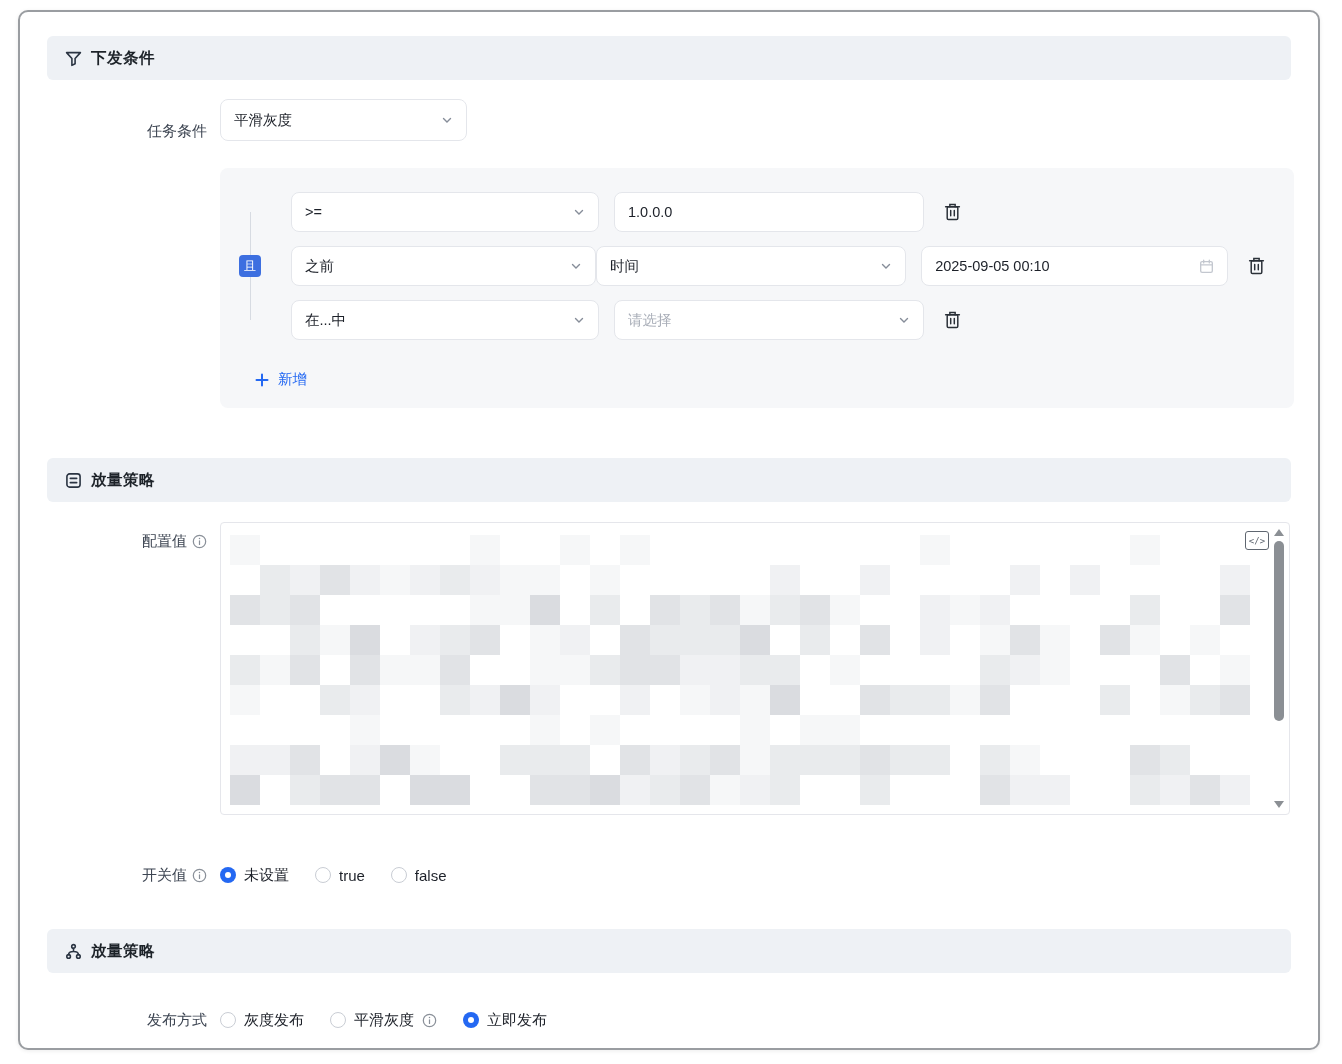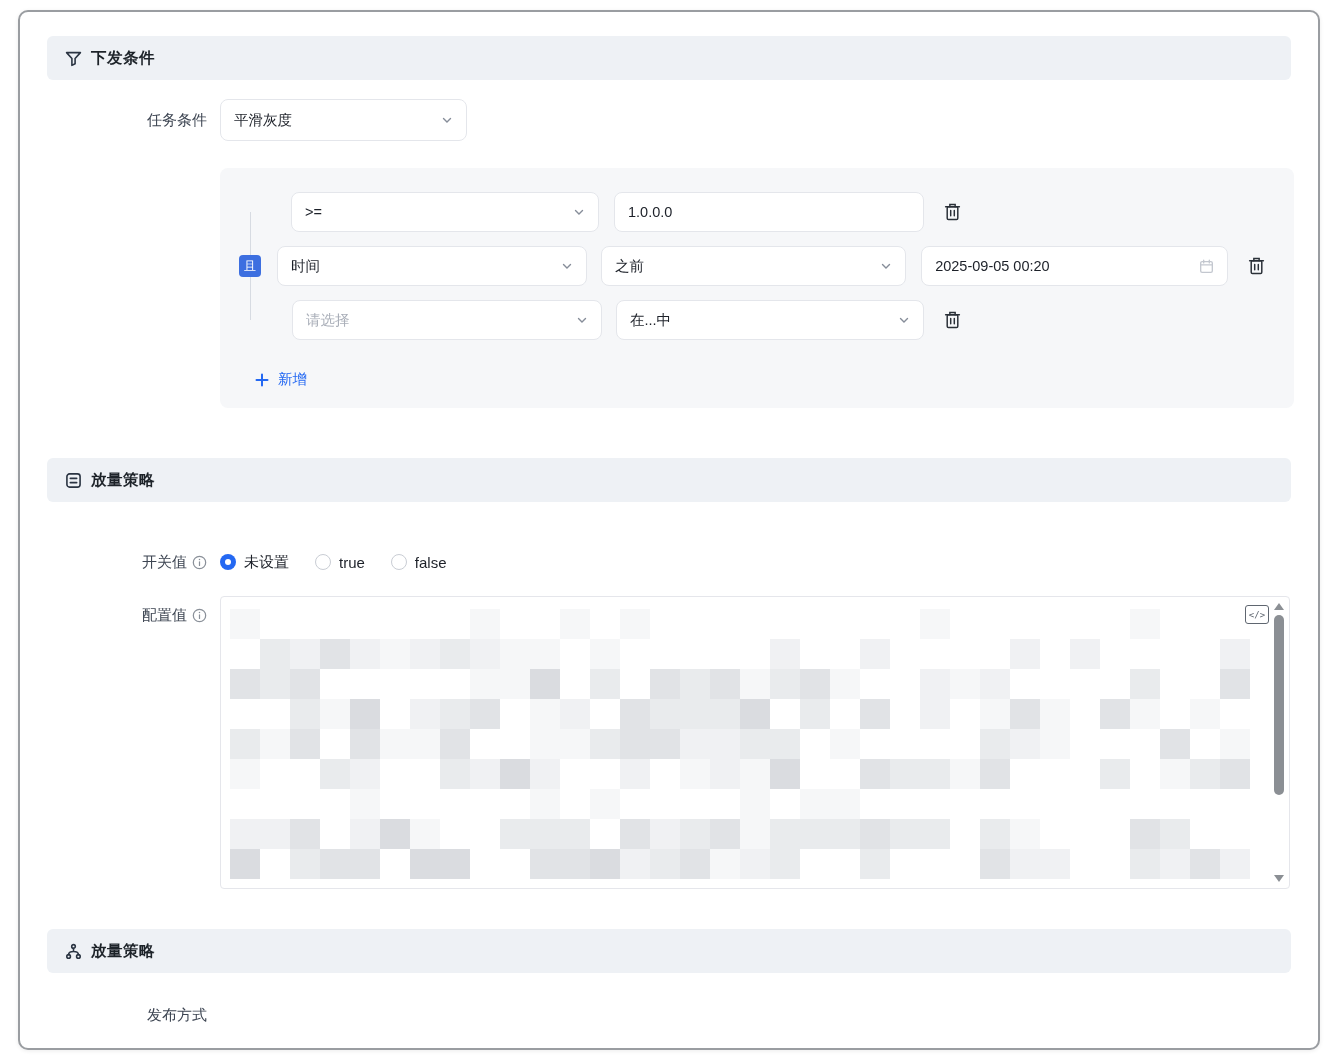--- a/index.html
+++ b/index.html
@@ -68,21 +68,21 @@
 
   <div class="section-header hdr1">
     <span>
       <svg width="17" height="17" viewBox="0 0 16 16" fill="none" stroke="#2a3442" stroke-width="1.5" stroke-linejoin="round" stroke-linecap="round">
         <path d="M1.5 2.5h13l-5 5.5v5l-3 1.5v-6.5z"></path>
       </svg>
     </span>
     <span class="title">下发条件</span>
   </div>
 
-  <div class="form-row" style="margin-top:19px;align-items:center;">
+  <div class="form-row" style="margin-top:19px;align-items:flex-end;">
     <div class="form-label">任务条件</div>
     <div class="form-content">
       <div class="select" style="width:247px;height:42px;">
         <span>平滑灰度</span>
         <span class="chev">
           <svg width="12" height="12" viewBox="0 0 12 12" fill="none" stroke="#868d99" stroke-width="1.4" stroke-linecap="round">
               <path d="M2.5 4.5 6 8l3.5-3.5"></path>
             </svg>
         </span>
       </div>
@@ -111,67 +111,67 @@
           <path d="M1.5 3.5h13"></path>
             <path d="M5.5 3.5v-2h5v2"></path>
             <rect x="3" y="3.5" width="10" height="12" rx="1.2"></rect>
             <path d="M6.3 7v5M9.7 7v5"></path>
         </svg>
       </div>
     </div>
 
     
     <div class="cond-row">
+      <div class="select f2">
+        <span>之前</span>
+        <span class="chev">
+            <svg width="12" height="12" viewBox="0 0 12 12" fill="none" stroke="#868d99" stroke-width="1.4" stroke-linecap="round">
+              <path d="M2.5 4.5 6 8l3.5-3.5"></path>
+            </svg>
+          </span>
+      </div>
       <div class="select f1">
         <span>时间</span>
         <span class="chev">
             <svg width="12" height="12" viewBox="0 0 12 12" fill="none" stroke="#868d99" stroke-width="1.4" stroke-linecap="round">
               <path d="M2.5 4.5 6 8l3.5-3.5"></path>
             </svg>
           </span>
       </div>
-      <div class="select f2">
-        <span>之前</span>
-        <span class="chev">
-            <svg width="12" height="12" viewBox="0 0 12 12" fill="none" stroke="#868d99" stroke-width="1.4" stroke-linecap="round">
-              <path d="M2.5 4.5 6 8l3.5-3.5"></path>
-            </svg>
-          </span>
-      </div>
       <div class="input f3">
-        <span>2025-09-05 00:20</span>
+        <span>2025-09-05 00:10</span>
         <span class="chev">
           <svg width="15" height="15" viewBox="0 0 16 16" fill="none" stroke="#c3c7cf" stroke-width="1.4" stroke-linecap="round">
             <rect x="1.8" y="2.8" width="12.4" height="11.4" rx="1.5"></rect>
               <path d="M5 1.2v3M11 1.2v3M1.8 6.2h12.4"></path>
           </svg>
         </span>
       </div>
       <div class="row-del">
         <svg width="17" height="18" viewBox="0 0 16 17" fill="none" stroke="#2a3038" stroke-width="1.4" stroke-linecap="round">
           <path d="M1.5 3.5h13"></path>
             <path d="M5.5 3.5v-2h5v2"></path>
             <rect x="3" y="3.5" width="10" height="12" rx="1.2"></rect>
             <path d="M6.3 7v5M9.7 7v5"></path>
         </svg>
       </div>
     </div>
 
     
     <div class="cond-row">
-      <div class="select f3">
-        <span class="placeholder">请选择</span>
+      <div class="select f2">
+        <span>在...中</span>
         <span class="chev">
             <svg width="12" height="12" viewBox="0 0 12 12" fill="none" stroke="#868d99" stroke-width="1.4" stroke-linecap="round">
               <path d="M2.5 4.5 6 8l3.5-3.5"></path>
             </svg>
           </span>
       </div>
-      <div class="select f2">
-        <span>在...中</span>
+      <div class="select f3">
+        <span class="placeholder">请选择</span>
         <span class="chev">
             <svg width="12" height="12" viewBox="0 0 12 12" fill="none" stroke="#868d99" stroke-width="1.4" stroke-linecap="round">
               <path d="M2.5 4.5 6 8l3.5-3.5"></path>
             </svg>
           </span>
       </div>
       <div class="row-del">
         <svg width="17" height="18" viewBox="0 0 16 17" fill="none" stroke="#2a3038" stroke-width="1.4" stroke-linecap="round">
           <path d="M1.5 3.5h13"></path>
             <path d="M5.5 3.5v-2h5v2"></path>
@@ -192,20 +192,351 @@
   </div>
 
   <div class="section-header hdr2">
     <span>
       <svg width="17" height="17" viewBox="0 0 16 16" fill="none" stroke="#2a3442" stroke-width="1.5" stroke-linecap="round">
         <rect x="1.8" y="1.8" width="12.4" height="12.4" rx="2.5"></rect>
           <path d="M5 6h6M5 10h6"></path>
       </svg>
     </span>
     <span class="title">放量策略</span>
+  </div>
+
+  <div class="form-row gap-editor">
+    <div class="form-label" style="padding-top:10px;">
+      <span>配置值</span>
+      <span class="info-icon">
+        <svg width="15" height="15" viewBox="0 0 16 16" fill="none" stroke="#8a9099" stroke-width="1.3">
+            <circle cx="8" cy="8" r="6.6"></circle>
+            <path d="M8 7.2v4" stroke-linecap="round"></path>
+            <circle cx="8" cy="4.9" r="0.8" fill="#8a9099" stroke="none"></circle>
+          </svg>
+      </span>
+    </div>
+    <div class="form-content">
+      <div class="editor">
+        <div class="mosaic">
+            <div style="background: rgb(246, 247, 248);"></div>
+            <div style="background: rgb(255, 255, 255);"></div>
+            <div style="background: rgb(255, 255, 255);"></div>
+            <div style="background: rgb(255, 255, 255);"></div>
+            <div style="background: rgb(255, 255, 255);"></div>
+            <div style="background: rgb(255, 255, 255);"></div>
+            <div style="background: rgb(255, 255, 255);"></div>
+            <div style="background: rgb(255, 255, 255);"></div>
+            <div style="background: rgb(246, 247, 248);"></div>
+            <div style="background: rgb(255, 255, 255);"></div>
+            <div style="background: rgb(255, 255, 255);"></div>
+            <div style="background: rgb(246, 247, 248);"></div>
+            <div style="background: rgb(255, 255, 255);"></div>
+            <div style="background: rgb(246, 247, 248);"></div>
+            <div style="background: rgb(255, 255, 255);"></div>
+            <div style="background: rgb(255, 255, 255);"></div>
+            <div style="background: rgb(255, 255, 255);"></div>
+            <div style="background: rgb(255, 255, 255);"></div>
+            <div style="background: rgb(255, 255, 255);"></div>
+            <div style="background: rgb(255, 255, 255);"></div>
+            <div style="background: rgb(255, 255, 255);"></div>
+            <div style="background: rgb(255, 255, 255);"></div>
+            <div style="background: rgb(255, 255, 255);"></div>
+            <div style="background: rgb(246, 247, 248);"></div>
+            <div style="background: rgb(255, 255, 255);"></div>
+            <div style="background: rgb(255, 255, 255);"></div>
+            <div style="background: rgb(255, 255, 255);"></div>
+            <div style="background: rgb(255, 255, 255);"></div>
+            <div style="background: rgb(255, 255, 255);"></div>
+            <div style="background: rgb(255, 255, 255);"></div>
+            <div style="background: rgb(246, 247, 248);"></div>
+            <div style="background: rgb(255, 255, 255);"></div>
+            <div style="background: rgb(255, 255, 255);"></div>
+            <div style="background: rgb(255, 255, 255);"></div>
+            <div style="background: rgb(255, 255, 255);"></div>
+            <div style="background: rgb(233, 235, 237);"></div>
+            <div style="background: rgb(240, 241, 243);"></div>
+            <div style="background: rgb(225, 227, 230);"></div>
+            <div style="background: rgb(240, 241, 243);"></div>
+            <div style="background: rgb(246, 247, 248);"></div>
+            <div style="background: rgb(240, 241, 243);"></div>
+            <div style="background: rgb(233, 235, 237);"></div>
+            <div style="background: rgb(240, 241, 243);"></div>
+            <div style="background: rgb(246, 247, 248);"></div>
+            <div style="background: rgb(246, 247, 248);"></div>
+            <div style="background: rgb(255, 255, 255);"></div>
+            <div style="background: rgb(246, 247, 248);"></div>
+            <div style="background: rgb(255, 255, 255);"></div>
+            <div style="background: rgb(255, 255, 255);"></div>
+            <div style="background: rgb(255, 255, 255);"></div>
+            <div style="background: rgb(255, 255, 255);"></div>
+            <div style="background: rgb(255, 255, 255);"></div>
+            <div style="background: rgb(240, 241, 243);"></div>
+            <div style="background: rgb(255, 255, 255);"></div>
+            <div style="background: rgb(255, 255, 255);"></div>
+            <div style="background: rgb(240, 241, 243);"></div>
+            <div style="background: rgb(255, 255, 255);"></div>
+            <div style="background: rgb(255, 255, 255);"></div>
+            <div style="background: rgb(255, 255, 255);"></div>
+            <div style="background: rgb(255, 255, 255);"></div>
+            <div style="background: rgb(240, 241, 243);"></div>
+            <div style="background: rgb(255, 255, 255);"></div>
+            <div style="background: rgb(240, 241, 243);"></div>
+            <div style="background: rgb(255, 255, 255);"></div>
+            <div style="background: rgb(255, 255, 255);"></div>
+            <div style="background: rgb(255, 255, 255);"></div>
+            <div style="background: rgb(255, 255, 255);"></div>
+            <div style="background: rgb(240, 241, 243);"></div>
+            <div style="background: rgb(225, 227, 230);"></div>
+            <div style="background: rgb(233, 235, 237);"></div>
+            <div style="background: rgb(225, 227, 230);"></div>
+            <div style="background: rgb(255, 255, 255);"></div>
+            <div style="background: rgb(255, 255, 255);"></div>
+            <div style="background: rgb(255, 255, 255);"></div>
+            <div style="background: rgb(255, 255, 255);"></div>
+            <div style="background: rgb(255, 255, 255);"></div>
+            <div style="background: rgb(246, 247, 248);"></div>
+            <div style="background: rgb(246, 247, 248);"></div>
+            <div style="background: rgb(218, 220, 224);"></div>
+            <div style="background: rgb(255, 255, 255);"></div>
+            <div style="background: rgb(233, 235, 237);"></div>
+            <div style="background: rgb(255, 255, 255);"></div>
+            <div style="background: rgb(225, 227, 230);"></div>
+            <div style="background: rgb(233, 235, 237);"></div>
+            <div style="background: rgb(225, 227, 230);"></div>
+            <div style="background: rgb(246, 247, 248);"></div>
+            <div style="background: rgb(233, 235, 237);"></div>
+            <div style="background: rgb(225, 227, 230);"></div>
+            <div style="background: rgb(246, 247, 248);"></div>
+            <div style="background: rgb(255, 255, 255);"></div>
+            <div style="background: rgb(255, 255, 255);"></div>
+            <div style="background: rgb(240, 241, 243);"></div>
+            <div style="background: rgb(246, 247, 248);"></div>
+            <div style="background: rgb(240, 241, 243);"></div>
+            <div style="background: rgb(255, 255, 255);"></div>
+            <div style="background: rgb(255, 255, 255);"></div>
+            <div style="background: rgb(255, 255, 255);"></div>
+            <div style="background: rgb(255, 255, 255);"></div>
+            <div style="background: rgb(233, 235, 237);"></div>
+            <div style="background: rgb(255, 255, 255);"></div>
+            <div style="background: rgb(255, 255, 255);"></div>
+            <div style="background: rgb(225, 227, 230);"></div>
+            <div style="background: rgb(255, 255, 255);"></div>
+            <div style="background: rgb(255, 255, 255);"></div>
+            <div style="background: rgb(233, 235, 237);"></div>
+            <div style="background: rgb(246, 247, 248);"></div>
+            <div style="background: rgb(218, 220, 224);"></div>
+            <div style="background: rgb(255, 255, 255);"></div>
+            <div style="background: rgb(240, 241, 243);"></div>
+            <div style="background: rgb(233, 235, 237);"></div>
+            <div style="background: rgb(225, 227, 230);"></div>
+            <div style="background: rgb(255, 255, 255);"></div>
+            <div style="background: rgb(246, 247, 248);"></div>
+            <div style="background: rgb(240, 241, 243);"></div>
+            <div style="background: rgb(255, 255, 255);"></div>
+            <div style="background: rgb(225, 227, 230);"></div>
+            <div style="background: rgb(233, 235, 237);"></div>
+            <div style="background: rgb(233, 235, 237);"></div>
+            <div style="background: rgb(233, 235, 237);"></div>
+            <div style="background: rgb(218, 220, 224);"></div>
+            <div style="background: rgb(255, 255, 255);"></div>
+            <div style="background: rgb(233, 235, 237);"></div>
+            <div style="background: rgb(255, 255, 255);"></div>
+            <div style="background: rgb(225, 227, 230);"></div>
+            <div style="background: rgb(255, 255, 255);"></div>
+            <div style="background: rgb(240, 241, 243);"></div>
+            <div style="background: rgb(255, 255, 255);"></div>
+            <div style="background: rgb(246, 247, 248);"></div>
+            <div style="background: rgb(225, 227, 230);"></div>
+            <div style="background: rgb(246, 247, 248);"></div>
+            <div style="background: rgb(255, 255, 255);"></div>
+            <div style="background: rgb(225, 227, 230);"></div>
+            <div style="background: rgb(246, 247, 248);"></div>
+            <div style="background: rgb(255, 255, 255);"></div>
+            <div style="background: rgb(246, 247, 248);"></div>
+            <div style="background: rgb(255, 255, 255);"></div>
+            <div style="background: rgb(233, 235, 237);"></div>
+            <div style="background: rgb(246, 247, 248);"></div>
+            <div style="background: rgb(225, 227, 230);"></div>
+            <div style="background: rgb(255, 255, 255);"></div>
+            <div style="background: rgb(225, 227, 230);"></div>
+            <div style="background: rgb(246, 247, 248);"></div>
+            <div style="background: rgb(246, 247, 248);"></div>
+            <div style="background: rgb(225, 227, 230);"></div>
+            <div style="background: rgb(255, 255, 255);"></div>
+            <div style="background: rgb(255, 255, 255);"></div>
+            <div style="background: rgb(246, 247, 248);"></div>
+            <div style="background: rgb(246, 247, 248);"></div>
+            <div style="background: rgb(233, 235, 237);"></div>
+            <div style="background: rgb(225, 227, 230);"></div>
+            <div style="background: rgb(225, 227, 230);"></div>
+            <div style="background: rgb(240, 241, 243);"></div>
+            <div style="background: rgb(240, 241, 243);"></div>
+            <div style="background: rgb(233, 235, 237);"></div>
+            <div style="background: rgb(233, 235, 237);"></div>
+            <div style="background: rgb(255, 255, 255);"></div>
+            <div style="background: rgb(246, 247, 248);"></div>
+            <div style="background: rgb(255, 255, 255);"></div>
+            <div style="background: rgb(255, 255, 255);"></div>
+            <div style="background: rgb(255, 255, 255);"></div>
+            <div style="background: rgb(255, 255, 255);"></div>
+            <div style="background: rgb(233, 235, 237);"></div>
+            <div style="background: rgb(240, 241, 243);"></div>
+            <div style="background: rgb(246, 247, 248);"></div>
+            <div style="background: rgb(255, 255, 255);"></div>
+            <div style="background: rgb(255, 255, 255);"></div>
+            <div style="background: rgb(255, 255, 255);"></div>
+            <div style="background: rgb(225, 227, 230);"></div>
+            <div style="background: rgb(255, 255, 255);"></div>
+            <div style="background: rgb(246, 247, 248);"></div>
+            <div style="background: rgb(246, 247, 248);"></div>
+            <div style="background: rgb(255, 255, 255);"></div>
+            <div style="background: rgb(255, 255, 255);"></div>
+            <div style="background: rgb(233, 235, 237);"></div>
+            <div style="background: rgb(240, 241, 243);"></div>
+            <div style="background: rgb(255, 255, 255);"></div>
+            <div style="background: rgb(255, 255, 255);"></div>
+            <div style="background: rgb(233, 235, 237);"></div>
+            <div style="background: rgb(240, 241, 243);"></div>
+            <div style="background: rgb(218, 220, 224);"></div>
+            <div style="background: rgb(240, 241, 243);"></div>
+            <div style="background: rgb(255, 255, 255);"></div>
+            <div style="background: rgb(255, 255, 255);"></div>
+            <div style="background: rgb(240, 241, 243);"></div>
+            <div style="background: rgb(255, 255, 255);"></div>
+            <div style="background: rgb(246, 247, 248);"></div>
+            <div style="background: rgb(240, 241, 243);"></div>
+            <div style="background: rgb(246, 247, 248);"></div>
+            <div style="background: rgb(218, 220, 224);"></div>
+            <div style="background: rgb(255, 255, 255);"></div>
+            <div style="background: rgb(255, 255, 255);"></div>
+            <div style="background: rgb(225, 227, 230);"></div>
+            <div style="background: rgb(233, 235, 237);"></div>
+            <div style="background: rgb(233, 235, 237);"></div>
+            <div style="background: rgb(246, 247, 248);"></div>
+            <div style="background: rgb(225, 227, 230);"></div>
+            <div style="background: rgb(255, 255, 255);"></div>
+            <div style="background: rgb(255, 255, 255);"></div>
+            <div style="background: rgb(255, 255, 255);"></div>
+            <div style="background: rgb(233, 235, 237);"></div>
+            <div style="background: rgb(255, 255, 255);"></div>
+            <div style="background: rgb(246, 247, 248);"></div>
+            <div style="background: rgb(233, 235, 237);"></div>
+            <div style="background: rgb(225, 227, 230);"></div>
+            <div style="background: rgb(255, 255, 255);"></div>
+            <div style="background: rgb(255, 255, 255);"></div>
+            <div style="background: rgb(255, 255, 255);"></div>
+            <div style="background: rgb(255, 255, 255);"></div>
+            <div style="background: rgb(246, 247, 248);"></div>
+            <div style="background: rgb(255, 255, 255);"></div>
+            <div style="background: rgb(255, 255, 255);"></div>
+            <div style="background: rgb(255, 255, 255);"></div>
+            <div style="background: rgb(255, 255, 255);"></div>
+            <div style="background: rgb(255, 255, 255);"></div>
+            <div style="background: rgb(246, 247, 248);"></div>
+            <div style="background: rgb(255, 255, 255);"></div>
+            <div style="background: rgb(246, 247, 248);"></div>
+            <div style="background: rgb(255, 255, 255);"></div>
+            <div style="background: rgb(255, 255, 255);"></div>
+            <div style="background: rgb(255, 255, 255);"></div>
+            <div style="background: rgb(255, 255, 255);"></div>
+            <div style="background: rgb(246, 247, 248);"></div>
+            <div style="background: rgb(255, 255, 255);"></div>
+            <div style="background: rgb(246, 247, 248);"></div>
+            <div style="background: rgb(246, 247, 248);"></div>
+            <div style="background: rgb(255, 255, 255);"></div>
+            <div style="background: rgb(255, 255, 255);"></div>
+            <div style="background: rgb(255, 255, 255);"></div>
+            <div style="background: rgb(255, 255, 255);"></div>
+            <div style="background: rgb(255, 255, 255);"></div>
+            <div style="background: rgb(255, 255, 255);"></div>
+            <div style="background: rgb(255, 255, 255);"></div>
+            <div style="background: rgb(255, 255, 255);"></div>
+            <div style="background: rgb(255, 255, 255);"></div>
+            <div style="background: rgb(255, 255, 255);"></div>
+            <div style="background: rgb(255, 255, 255);"></div>
+            <div style="background: rgb(255, 255, 255);"></div>
+            <div style="background: rgb(255, 255, 255);"></div>
+            <div style="background: rgb(240, 241, 243);"></div>
+            <div style="background: rgb(240, 241, 243);"></div>
+            <div style="background: rgb(225, 227, 230);"></div>
+            <div style="background: rgb(255, 255, 255);"></div>
+            <div style="background: rgb(240, 241, 243);"></div>
+            <div style="background: rgb(218, 220, 224);"></div>
+            <div style="background: rgb(246, 247, 248);"></div>
+            <div style="background: rgb(255, 255, 255);"></div>
+            <div style="background: rgb(255, 255, 255);"></div>
+            <div style="background: rgb(233, 235, 237);"></div>
+            <div style="background: rgb(233, 235, 237);"></div>
+            <div style="background: rgb(233, 235, 237);"></div>
+            <div style="background: rgb(255, 255, 255);"></div>
+            <div style="background: rgb(225, 227, 230);"></div>
+            <div style="background: rgb(240, 241, 243);"></div>
+            <div style="background: rgb(233, 235, 237);"></div>
+            <div style="background: rgb(225, 227, 230);"></div>
+            <div style="background: rgb(246, 247, 248);"></div>
+            <div style="background: rgb(233, 235, 237);"></div>
+            <div style="background: rgb(233, 235, 237);"></div>
+            <div style="background: rgb(233, 235, 237);"></div>
+            <div style="background: rgb(225, 227, 230);"></div>
+            <div style="background: rgb(233, 235, 237);"></div>
+            <div style="background: rgb(233, 235, 237);"></div>
+            <div style="background: rgb(255, 255, 255);"></div>
+            <div style="background: rgb(233, 235, 237);"></div>
+            <div style="background: rgb(246, 247, 248);"></div>
+            <div style="background: rgb(255, 255, 255);"></div>
+            <div style="background: rgb(255, 255, 255);"></div>
+            <div style="background: rgb(255, 255, 255);"></div>
+            <div style="background: rgb(225, 227, 230);"></div>
+            <div style="background: rgb(233, 235, 237);"></div>
+            <div style="background: rgb(255, 255, 255);"></div>
+            <div style="background: rgb(255, 255, 255);"></div>
+            <div style="background: rgb(218, 220, 224);"></div>
+            <div style="background: rgb(255, 255, 255);"></div>
+            <div style="background: rgb(233, 235, 237);"></div>
+            <div style="background: rgb(225, 227, 230);"></div>
+            <div style="background: rgb(225, 227, 230);"></div>
+            <div style="background: rgb(255, 255, 255);"></div>
+            <div style="background: rgb(218, 220, 224);"></div>
+            <div style="background: rgb(218, 220, 224);"></div>
+            <div style="background: rgb(255, 255, 255);"></div>
+            <div style="background: rgb(255, 255, 255);"></div>
+            <div style="background: rgb(225, 227, 230);"></div>
+            <div style="background: rgb(225, 227, 230);"></div>
+            <div style="background: rgb(218, 220, 224);"></div>
+            <div style="background: rgb(240, 241, 243);"></div>
+            <div style="background: rgb(233, 235, 237);"></div>
+            <div style="background: rgb(225, 227, 230);"></div>
+            <div style="background: rgb(246, 247, 248);"></div>
+            <div style="background: rgb(240, 241, 243);"></div>
+            <div style="background: rgb(233, 235, 237);"></div>
+            <div style="background: rgb(255, 255, 255);"></div>
+            <div style="background: rgb(255, 255, 255);"></div>
+            <div style="background: rgb(233, 235, 237);"></div>
+            <div style="background: rgb(255, 255, 255);"></div>
+            <div style="background: rgb(255, 255, 255);"></div>
+            <div style="background: rgb(255, 255, 255);"></div>
+            <div style="background: rgb(225, 227, 230);"></div>
+            <div style="background: rgb(240, 241, 243);"></div>
+            <div style="background: rgb(240, 241, 243);"></div>
+            <div style="background: rgb(255, 255, 255);"></div>
+            <div style="background: rgb(255, 255, 255);"></div>
+            <div style="background: rgb(233, 235, 237);"></div>
+            <div style="background: rgb(240, 241, 243);"></div>
+            <div style="background: rgb(225, 227, 230);"></div>
+            <div style="background: rgb(240, 241, 243);"></div>
+          </div>
+        <div class="code-toggle">&lt;/&gt;</div>
+        <div class="vscroll">
+          <div class="arrow-up"></div>
+          <div class="thumb"></div>
+          <div class="arrow-down"></div>
+        </div>
+      </div>
+    </div>
   </div>
 
   <div class="form-row gap-switch">
     <div class="form-label">
       <span>开关值</span>
       <span class="info-icon">
         <svg width="15" height="15" viewBox="0 0 16 16" fill="none" stroke="#8a9099" stroke-width="1.3">
             <circle cx="8" cy="8" r="6.6"></circle>
             <path d="M8 7.2v4" stroke-linecap="round"></path>
             <circle cx="8" cy="4.9" r="0.8" fill="#8a9099" stroke="none"></circle>
@@ -223,362 +554,54 @@
           <span>true</span>
         </div>
         <div class="radio-item">
           <span class="radio"></span>
           <span>false</span>
         </div>
       </div>
     </div>
   </div>
 
-  <div class="form-row gap-editor">
-    <div class="form-label" style="padding-top:10px;">
-      <span>配置值</span>
-      <span class="info-icon">
-        <svg width="15" height="15" viewBox="0 0 16 16" fill="none" stroke="#8a9099" stroke-width="1.3">
-            <circle cx="8" cy="8" r="6.6"></circle>
-            <path d="M8 7.2v4" stroke-linecap="round"></path>
-            <circle cx="8" cy="4.9" r="0.8" fill="#8a9099" stroke="none"></circle>
-          </svg>
-      </span>
-    </div>
-    <div class="form-content">
-      <div class="editor">
-        <div class="mosaic">
-            <div style="background: rgb(246, 247, 248);"></div>
-            <div style="background: rgb(255, 255, 255);"></div>
-            <div style="background: rgb(255, 255, 255);"></div>
-            <div style="background: rgb(255, 255, 255);"></div>
-            <div style="background: rgb(255, 255, 255);"></div>
-            <div style="background: rgb(255, 255, 255);"></div>
-            <div style="background: rgb(255, 255, 255);"></div>
-            <div style="background: rgb(255, 255, 255);"></div>
-            <div style="background: rgb(246, 247, 248);"></div>
-            <div style="background: rgb(255, 255, 255);"></div>
-            <div style="background: rgb(255, 255, 255);"></div>
-            <div style="background: rgb(246, 247, 248);"></div>
-            <div style="background: rgb(255, 255, 255);"></div>
-            <div style="background: rgb(246, 247, 248);"></div>
-            <div style="background: rgb(255, 255, 255);"></div>
-            <div style="background: rgb(255, 255, 255);"></div>
-            <div style="background: rgb(255, 255, 255);"></div>
-            <div style="background: rgb(255, 255, 255);"></div>
-            <div style="background: rgb(255, 255, 255);"></div>
-            <div style="background: rgb(255, 255, 255);"></div>
-            <div style="background: rgb(255, 255, 255);"></div>
-            <div style="background: rgb(255, 255, 255);"></div>
-            <div style="background: rgb(255, 255, 255);"></div>
-            <div style="background: rgb(246, 247, 248);"></div>
-            <div style="background: rgb(255, 255, 255);"></div>
-            <div style="background: rgb(255, 255, 255);"></div>
-            <div style="background: rgb(255, 255, 255);"></div>
-            <div style="background: rgb(255, 255, 255);"></div>
-            <div style="background: rgb(255, 255, 255);"></div>
-            <div style="background: rgb(255, 255, 255);"></div>
-            <div style="background: rgb(246, 247, 248);"></div>
-            <div style="background: rgb(255, 255, 255);"></div>
-            <div style="background: rgb(255, 255, 255);"></div>
-            <div style="background: rgb(255, 255, 255);"></div>
-            <div style="background: rgb(255, 255, 255);"></div>
-            <div style="background: rgb(233, 235, 237);"></div>
-            <div style="background: rgb(240, 241, 243);"></div>
-            <div style="background: rgb(225, 227, 230);"></div>
-            <div style="background: rgb(240, 241, 243);"></div>
-            <div style="background: rgb(246, 247, 248);"></div>
-            <div style="background: rgb(240, 241, 243);"></div>
-            <div style="background: rgb(233, 235, 237);"></div>
-            <div style="background: rgb(240, 241, 243);"></div>
-            <div style="background: rgb(246, 247, 248);"></div>
-            <div style="background: rgb(246, 247, 248);"></div>
-            <div style="background: rgb(255, 255, 255);"></div>
-            <div style="background: rgb(246, 247, 248);"></div>
-            <div style="background: rgb(255, 255, 255);"></div>
-            <div style="background: rgb(255, 255, 255);"></div>
-            <div style="background: rgb(255, 255, 255);"></div>
-            <div style="background: rgb(255, 255, 255);"></div>
-            <div style="background: rgb(255, 255, 255);"></div>
-            <div style="background: rgb(240, 241, 243);"></div>
-            <div style="background: rgb(255, 255, 255);"></div>
-            <div style="background: rgb(255, 255, 255);"></div>
-            <div style="background: rgb(240, 241, 243);"></div>
-            <div style="background: rgb(255, 255, 255);"></div>
-            <div style="background: rgb(255, 255, 255);"></div>
-            <div style="background: rgb(255, 255, 255);"></div>
-            <div style="background: rgb(255, 255, 255);"></div>
-            <div style="background: rgb(240, 241, 243);"></div>
-            <div style="background: rgb(255, 255, 255);"></div>
-            <div style="background: rgb(240, 241, 243);"></div>
-            <div style="background: rgb(255, 255, 255);"></div>
-            <div style="background: rgb(255, 255, 255);"></div>
-            <div style="background: rgb(255, 255, 255);"></div>
-            <div style="background: rgb(255, 255, 255);"></div>
-            <div style="background: rgb(240, 241, 243);"></div>
-            <div style="background: rgb(225, 227, 230);"></div>
-            <div style="background: rgb(233, 235, 237);"></div>
-            <div style="background: rgb(225, 227, 230);"></div>
-            <div style="background: rgb(255, 255, 255);"></div>
-            <div style="background: rgb(255, 255, 255);"></div>
-            <div style="background: rgb(255, 255, 255);"></div>
-            <div style="background: rgb(255, 255, 255);"></div>
-            <div style="background: rgb(255, 255, 255);"></div>
-            <div style="background: rgb(246, 247, 248);"></div>
-            <div style="background: rgb(246, 247, 248);"></div>
-            <div style="background: rgb(218, 220, 224);"></div>
-            <div style="background: rgb(255, 255, 255);"></div>
-            <div style="background: rgb(233, 235, 237);"></div>
-            <div style="background: rgb(255, 255, 255);"></div>
-            <div style="background: rgb(225, 227, 230);"></div>
-            <div style="background: rgb(233, 235, 237);"></div>
-            <div style="background: rgb(225, 227, 230);"></div>
-            <div style="background: rgb(246, 247, 248);"></div>
-            <div style="background: rgb(233, 235, 237);"></div>
-            <div style="background: rgb(225, 227, 230);"></div>
-            <div style="background: rgb(246, 247, 248);"></div>
-            <div style="background: rgb(255, 255, 255);"></div>
-            <div style="background: rgb(255, 255, 255);"></div>
-            <div style="background: rgb(240, 241, 243);"></div>
-            <div style="background: rgb(246, 247, 248);"></div>
-            <div style="background: rgb(240, 241, 243);"></div>
-            <div style="background: rgb(255, 255, 255);"></div>
-            <div style="background: rgb(255, 255, 255);"></div>
-            <div style="background: rgb(255, 255, 255);"></div>
-            <div style="background: rgb(255, 255, 255);"></div>
-            <div style="background: rgb(233, 235, 237);"></div>
-            <div style="background: rgb(255, 255, 255);"></div>
-            <div style="background: rgb(255, 255, 255);"></div>
-            <div style="background: rgb(225, 227, 230);"></div>
-            <div style="background: rgb(255, 255, 255);"></div>
-            <div style="background: rgb(255, 255, 255);"></div>
-            <div style="background: rgb(233, 235, 237);"></div>
-            <div style="background: rgb(246, 247, 248);"></div>
-            <div style="background: rgb(218, 220, 224);"></div>
-            <div style="background: rgb(255, 255, 255);"></div>
-            <div style="background: rgb(240, 241, 243);"></div>
-            <div style="background: rgb(233, 235, 237);"></div>
-            <div style="background: rgb(225, 227, 230);"></div>
-            <div style="background: rgb(255, 255, 255);"></div>
-            <div style="background: rgb(246, 247, 248);"></div>
-            <div style="background: rgb(240, 241, 243);"></div>
-            <div style="background: rgb(255, 255, 255);"></div>
-            <div style="background: rgb(225, 227, 230);"></div>
-            <div style="background: rgb(233, 235, 237);"></div>
-            <div style="background: rgb(233, 235, 237);"></div>
-            <div style="background: rgb(233, 235, 237);"></div>
-            <div style="background: rgb(218, 220, 224);"></div>
-            <div style="background: rgb(255, 255, 255);"></div>
-            <div style="background: rgb(233, 235, 237);"></div>
-            <div style="background: rgb(255, 255, 255);"></div>
-            <div style="background: rgb(225, 227, 230);"></div>
-            <div style="background: rgb(255, 255, 255);"></div>
-            <div style="background: rgb(240, 241, 243);"></div>
-            <div style="background: rgb(255, 255, 255);"></div>
-            <div style="background: rgb(246, 247, 248);"></div>
-            <div style="background: rgb(225, 227, 230);"></div>
-            <div style="background: rgb(246, 247, 248);"></div>
-            <div style="background: rgb(255, 255, 255);"></div>
-            <div style="background: rgb(225, 227, 230);"></div>
-            <div style="background: rgb(246, 247, 248);"></div>
-            <div style="background: rgb(255, 255, 255);"></div>
-            <div style="background: rgb(246, 247, 248);"></div>
-            <div style="background: rgb(255, 255, 255);"></div>
-            <div style="background: rgb(233, 235, 237);"></div>
-            <div style="background: rgb(246, 247, 248);"></div>
-            <div style="background: rgb(225, 227, 230);"></div>
-            <div style="background: rgb(255, 255, 255);"></div>
-            <div style="background: rgb(225, 227, 230);"></div>
-            <div style="background: rgb(246, 247, 248);"></div>
-            <div style="background: rgb(246, 247, 248);"></div>
-            <div style="background: rgb(225, 227, 230);"></div>
-            <div style="background: rgb(255, 255, 255);"></div>
-            <div style="background: rgb(255, 255, 255);"></div>
-            <div style="background: rgb(246, 247, 248);"></div>
-            <div style="background: rgb(246, 247, 248);"></div>
-            <div style="background: rgb(233, 235, 237);"></div>
-            <div style="background: rgb(225, 227, 230);"></div>
-            <div style="background: rgb(225, 227, 230);"></div>
-            <div style="background: rgb(240, 241, 243);"></div>
-            <div style="background: rgb(240, 241, 243);"></div>
-            <div style="background: rgb(233, 235, 237);"></div>
-            <div style="background: rgb(233, 235, 237);"></div>
-            <div style="background: rgb(255, 255, 255);"></div>
-            <div style="background: rgb(246, 247, 248);"></div>
-            <div style="background: rgb(255, 255, 255);"></div>
-            <div style="background: rgb(255, 255, 255);"></div>
-            <div style="background: rgb(255, 255, 255);"></div>
-            <div style="background: rgb(255, 255, 255);"></div>
-            <div style="background: rgb(233, 235, 237);"></div>
-            <div style="background: rgb(240, 241, 243);"></div>
-            <div style="background: rgb(246, 247, 248);"></div>
-            <div style="background: rgb(255, 255, 255);"></div>
-            <div style="background: rgb(255, 255, 255);"></div>
-            <div style="background: rgb(255, 255, 255);"></div>
-            <div style="background: rgb(225, 227, 230);"></div>
-            <div style="background: rgb(255, 255, 255);"></div>
-            <div style="background: rgb(246, 247, 248);"></div>
-            <div style="background: rgb(246, 247, 248);"></div>
-            <div style="background: rgb(255, 255, 255);"></div>
-            <div style="background: rgb(255, 255, 255);"></div>
-            <div style="background: rgb(233, 235, 237);"></div>
-            <div style="background: rgb(240, 241, 243);"></div>
-            <div style="background: rgb(255, 255, 255);"></div>
-            <div style="background: rgb(255, 255, 255);"></div>
-            <div style="background: rgb(233, 235, 237);"></div>
-            <div style="background: rgb(240, 241, 243);"></div>
-            <div style="background: rgb(218, 220, 224);"></div>
-            <div style="background: rgb(240, 241, 243);"></div>
-            <div style="background: rgb(255, 255, 255);"></div>
-            <div style="background: rgb(255, 255, 255);"></div>
-            <div style="background: rgb(240, 241, 243);"></div>
-            <div style="background: rgb(255, 255, 255);"></div>
-            <div style="background: rgb(246, 247, 248);"></div>
-            <div style="background: rgb(240, 241, 243);"></div>
-            <div style="background: rgb(246, 247, 248);"></div>
-            <div style="background: rgb(218, 220, 224);"></div>
-            <div style="background: rgb(255, 255, 255);"></div>
-            <div style="background: rgb(255, 255, 255);"></div>
-            <div style="background: rgb(225, 227, 230);"></div>
-            <div style="background: rgb(233, 235, 237);"></div>
-            <div style="background: rgb(233, 235, 237);"></div>
-            <div style="background: rgb(246, 247, 248);"></div>
-            <div style="background: rgb(225, 227, 230);"></div>
-            <div style="background: rgb(255, 255, 255);"></div>
-            <div style="background: rgb(255, 255, 255);"></div>
-            <div style="background: rgb(255, 255, 255);"></div>
-            <div style="background: rgb(233, 235, 237);"></div>
-            <div style="background: rgb(255, 255, 255);"></div>
-            <div style="background: rgb(246, 247, 248);"></div>
-            <div style="background: rgb(233, 235, 237);"></div>
-            <div style="background: rgb(225, 227, 230);"></div>
-            <div style="background: rgb(255, 255, 255);"></div>
-            <div style="background: rgb(255, 255, 255);"></div>
-            <div style="background: rgb(255, 255, 255);"></div>
-            <div style="background: rgb(255, 255, 255);"></div>
-            <div style="background: rgb(246, 247, 248);"></div>
-            <div style="background: rgb(255, 255, 255);"></div>
-            <div style="background: rgb(255, 255, 255);"></div>
-            <div style="background: rgb(255, 255, 255);"></div>
-            <div style="background: rgb(255, 255, 255);"></div>
-            <div style="background: rgb(255, 255, 255);"></div>
-            <div style="background: rgb(246, 247, 248);"></div>
-            <div style="background: rgb(255, 255, 255);"></div>
-            <div style="background: rgb(246, 247, 248);"></div>
-            <div style="background: rgb(255, 255, 255);"></div>
-            <div style="background: rgb(255, 255, 255);"></div>
-            <div style="background: rgb(255, 255, 255);"></div>
-            <div style="background: rgb(255, 255, 255);"></div>
-            <div style="background: rgb(246, 247, 248);"></div>
-            <div style="background: rgb(255, 255, 255);"></div>
-            <div style="background: rgb(246, 247, 248);"></div>
-            <div style="background: rgb(246, 247, 248);"></div>
-            <div style="background: rgb(255, 255, 255);"></div>
-            <div style="background: rgb(255, 255, 255);"></div>
-            <div style="background: rgb(255, 255, 255);"></div>
-            <div style="background: rgb(255, 255, 255);"></div>
-            <div style="background: rgb(255, 255, 255);"></div>
-            <div style="background: rgb(255, 255, 255);"></div>
-            <div style="background: rgb(255, 255, 255);"></div>
-            <div style="background: rgb(255, 255, 255);"></div>
-            <div style="background: rgb(255, 255, 255);"></div>
-            <div style="background: rgb(255, 255, 255);"></div>
-            <div style="background: rgb(255, 255, 255);"></div>
-            <div style="background: rgb(255, 255, 255);"></div>
-            <div style="background: rgb(255, 255, 255);"></div>
-            <div style="background: rgb(240, 241, 243);"></div>
-            <div style="background: rgb(240, 241, 243);"></div>
-            <div style="background: rgb(225, 227, 230);"></div>
-            <div style="background: rgb(255, 255, 255);"></div>
-            <div style="background: rgb(240, 241, 243);"></div>
-            <div style="background: rgb(218, 220, 224);"></div>
-            <div style="background: rgb(246, 247, 248);"></div>
-            <div style="background: rgb(255, 255, 255);"></div>
-            <div style="background: rgb(255, 255, 255);"></div>
-            <div style="background: rgb(233, 235, 237);"></div>
-            <div style="background: rgb(233, 235, 237);"></div>
-            <div style="background: rgb(233, 235, 237);"></div>
-            <div style="background: rgb(255, 255, 255);"></div>
-            <div style="background: rgb(225, 227, 230);"></div>
-            <div style="background: rgb(240, 241, 243);"></div>
-            <div style="background: rgb(233, 235, 237);"></div>
-            <div style="background: rgb(225, 227, 230);"></div>
-            <div style="background: rgb(246, 247, 248);"></div>
-            <div style="background: rgb(233, 235, 237);"></div>
-            <div style="background: rgb(233, 235, 237);"></div>
-            <div style="background: rgb(233, 235, 237);"></div>
-            <div style="background: rgb(225, 227, 230);"></div>
-            <div style="background: rgb(233, 235, 237);"></div>
-            <div style="background: rgb(233, 235, 237);"></div>
-            <div style="background: rgb(255, 255, 255);"></div>
-            <div style="background: rgb(233, 235, 237);"></div>
-            <div style="background: rgb(246, 247, 248);"></div>
-            <div style="background: rgb(255, 255, 255);"></div>
-            <div style="background: rgb(255, 255, 255);"></div>
-            <div style="background: rgb(255, 255, 255);"></div>
-            <div style="background: rgb(225, 227, 230);"></div>
-            <div style="background: rgb(233, 235, 237);"></div>
-            <div style="background: rgb(255, 255, 255);"></div>
-            <div style="background: rgb(255, 255, 255);"></div>
-            <div style="background: rgb(218, 220, 224);"></div>
-            <div style="background: rgb(255, 255, 255);"></div>
-            <div style="background: rgb(233, 235, 237);"></div>
-            <div style="background: rgb(225, 227, 230);"></div>
-            <div style="background: rgb(225, 227, 230);"></div>
-            <div style="background: rgb(255, 255, 255);"></div>
-            <div style="background: rgb(218, 220, 224);"></div>
-            <div style="background: rgb(218, 220, 224);"></div>
-            <div style="background: rgb(255, 255, 255);"></div>
-            <div style="background: rgb(255, 255, 255);"></div>
-            <div style="background: rgb(225, 227, 230);"></div>
-            <div style="background: rgb(225, 227, 230);"></div>
-            <div style="background: rgb(218, 220, 224);"></div>
-            <div style="background: rgb(240, 241, 243);"></div>
-            <div style="background: rgb(233, 235, 237);"></div>
-            <div style="background: rgb(225, 227, 230);"></div>
-            <div style="background: rgb(246, 247, 248);"></div>
-            <div style="background: rgb(240, 241, 243);"></div>
-            <div style="background: rgb(233, 235, 237);"></div>
-            <div style="background: rgb(255, 255, 255);"></div>
-            <div style="background: rgb(255, 255, 255);"></div>
-            <div style="background: rgb(233, 235, 237);"></div>
-            <div style="background: rgb(255, 255, 255);"></div>
-            <div style="background: rgb(255, 255, 255);"></div>
-            <div style="background: rgb(255, 255, 255);"></div>
-            <div style="background: rgb(225, 227, 230);"></div>
-            <div style="background: rgb(240, 241, 243);"></div>
-            <div style="background: rgb(240, 241, 243);"></div>
-            <div style="background: rgb(255, 255, 255);"></div>
-            <div style="background: rgb(255, 255, 255);"></div>
-            <div style="background: rgb(233, 235, 237);"></div>
-            <div style="background: rgb(240, 241, 243);"></div>
-            <div style="background: rgb(225, 227, 230);"></div>
-            <div style="background: rgb(240, 241, 243);"></div>
-          </div>
-        <div class="code-toggle">&lt;/&gt;</div>
-        <div class="vscroll">
-          <div class="arrow-up"></div>
-          <div class="thumb"></div>
-          <div class="arrow-down"></div>
-        </div>
-      </div>
-    </div>
-  </div>
-
   <div class="section-header hdr3">
     <span>
       <svg width="17" height="17" viewBox="0 0 16 16" fill="none" stroke="#2a3442" stroke-width="1.5" stroke-linecap="round">
         <circle cx="8" cy="3.2" r="1.7"></circle>
           <circle cx="3.4" cy="12.6" r="1.7"></circle>
           <circle cx="12.6" cy="12.6" r="1.7"></circle>
         <path d="M8 5v3M8 8c-2.6 0-4.6 1.2-4.6 3M8 8c2.6 0 4.6 1.2 4.6 3"></path>
       </svg>
     </span>
     <span class="title">放量策略</span>
   </div>
 
   <div class="form-row gap-release">
     <div class="form-label">
       <span>发布方式</span>
     </div>
+    <div class="form-content">
+      <div class="radio-group">
+        <div class="radio-item">
+          <span class="radio"></span>
+          <span>灰度发布</span>
+        </div>
+        <div class="radio-item">
+          <span class="radio"></span>
+          <span>平滑灰度</span>
+          <span class="info-icon">
+            <svg width="15" height="15" viewBox="0 0 16 16" fill="none" stroke="#8a9099" stroke-width="1.3">
+                <circle cx="8" cy="8" r="6.6"></circle>
+                <path d="M8 7.2v4" stroke-linecap="round"></path>
+                <circle cx="8" cy="4.9" r="0.8" fill="#8a9099" stroke="none"></circle>
+              </svg>
+          </span>
+        </div>
+        <div class="radio-item">
+          <span class="radio checked"></span>
+          <span>立即发布</span>
+        </div>
+      </div>
+    </div>
   </div>
 
 </div>
 
 </body></html>

